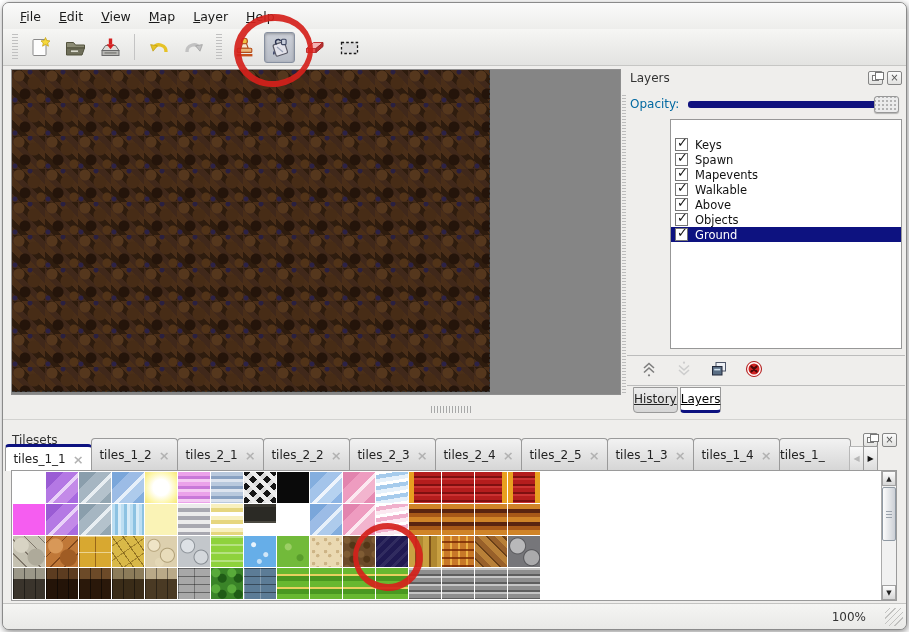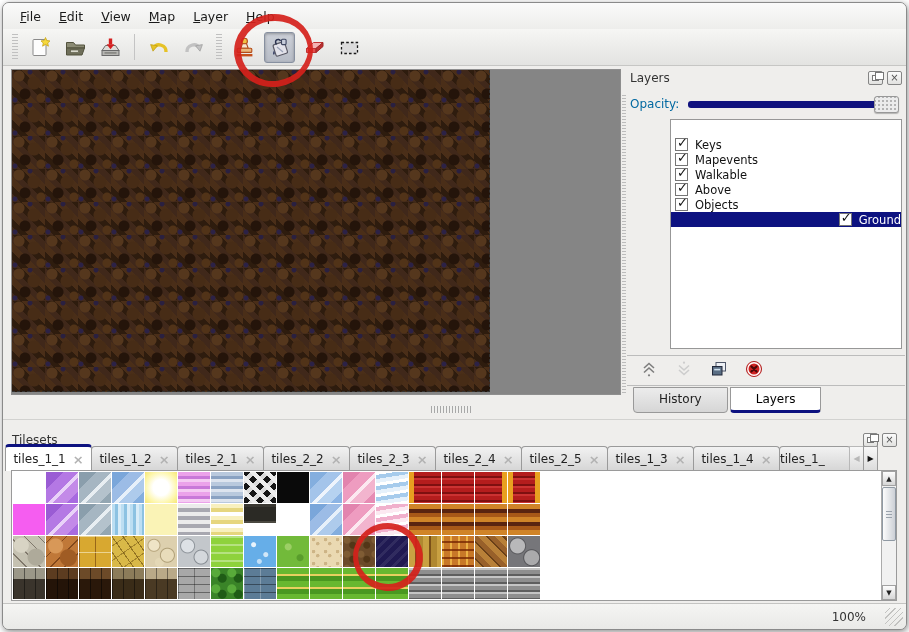--- a/index.html
+++ b/index.html
@@ -66,40 +66,40 @@
 #opacity-handle { position:absolute; right:-3px; top:-5px; width:25px; height:17px;
   border:1px solid #989898; border-radius:3px;
   background-color:#ececec;
   background-image:radial-gradient(#b4b4b4 1px,transparent 1.2px);
   background-size:4px 4px; background-position:2px 2px;
   box-shadow:0 1px 1px rgba(0,0,0,.25); }
 #layer-list { position:absolute; left:15px; top:52px; right:3px; height:230px;
   background:#fff; border:1px solid #979797; padding-top:17px; overflow:hidden;margin-left:28px; }
 .layer-row { display:flex; align-items:center; height:15px; padding-left:4px;
   font-size:11.5px; color:#111; }
-.layer-row.selected { background:#0d1280; color:#fff;justify-content:flex-end; }
+.layer-row.selected { background:#0d1280; color:#fff; }
 .cb { width:13px; height:13px; border:1px solid #767676; background:#fff;
   margin-right:7px; position:relative; flex:none; }
 .cb::after { content:"✓"; position:absolute; left:1px; top:-3px; font-size:13px;
   font-weight:bold; color:#111; line-height:1; }
 #layer-actions { position:absolute; left:0; top:288px; width:100%; height:31px;
   border-top:1px solid #bcbcbc; border-bottom:1px solid #bcbcbc;
   display:flex; align-items:center; padding-left:12px; gap:15px; }
 .abtn { width:20px; height:20px; display:flex; align-items:center; justify-content:center; }
 #dock-tabs { position:absolute; left:6px; top:320px; height:26px; display:flex; }
-.dtab { padding:4px 25px 3px; font-size:12px; color:#222; border:1px solid #999;
-  background:linear-gradient(#ececec,#d6d6d6); border-radius:0 0 4px 4px; margin-right:2px; }
+.dtab { padding:4px 0 3px; font-size:12px; color:#222; border:1px solid #999;
+  background:linear-gradient(#ececec,#d6d6d6); border-radius:0 0 4px 4px; margin-right:2px;text-decoration:underline; }
 .dtab.active { background:#fff; border-bottom:3px solid #0d1280; color:#000; }
 
 #tilesets { position:absolute; left:0; top:416px; width:100%; height:186px;
   border-top:1px solid #d2d2d0; }
 #tilesets .panel-header { position:absolute; left:6px; top:1px; right:6px;margin-top:8px; }
 #tileset-tabs { position:absolute; left:2px; top:24px; right:2px; height:27px;
   display:flex; align-items:flex-end; }
-.ttab { height:25px; display:flex; align-items:center; justify-content:center; gap:7px;
+.ttab { height:33px; display:flex; align-items:center; justify-content:center; gap:7px;
   font-size:12px; color:#222; flex:none; width:87px; border:1px solid #9a9a9a;
   border-bottom:none; border-radius:4px 4px 0 0;
   background:linear-gradient(#f2f2f2,#d5d5d5); margin-right:-1px; overflow:hidden; }
 .ttab.active { background:#fff; border-top:3px solid #0d1280; height:27px; }
 .ttab .x { color:#b2b2b2; font-weight:bold; font-size:13px; line-height:1; }
 .ttab.truncated { width:72px; justify-content:flex-start; }
 .tab-scroll { flex:none; width:15px; height:25px; border:1px solid #9a9a9a;
   background:linear-gradient(#f8f8f8,#dcdcdc); display:flex; align-items:center;
   justify-content:center; font-size:8px; color:#111; margin-left:-1px; }
 .tab-scroll.disabled { color:#b8b8b8; border-color:#b8b8b8; }
@@ -368,20 +368,24 @@
         <span id="opacity-handle"></span>
       </span>
     </div>
     <div id="layer-list">
         <div class="layer-row">
           <span class="cb"></span>
           <span class="layer-label">Keys</span>
         </div>
         <div class="layer-row">
           <span class="cb"></span>
+          <span class="layer-label">Spawn</span>
+        </div>
+        <div class="layer-row">
+          <span class="cb"></span>
           <span class="layer-label">Mapevents</span>
         </div>
         <div class="layer-row">
           <span class="cb"></span>
           <span class="layer-label">Walkable</span>
         </div>
         <div class="layer-row">
           <span class="cb"></span>
           <span class="layer-label">Above</span>
         </div>

